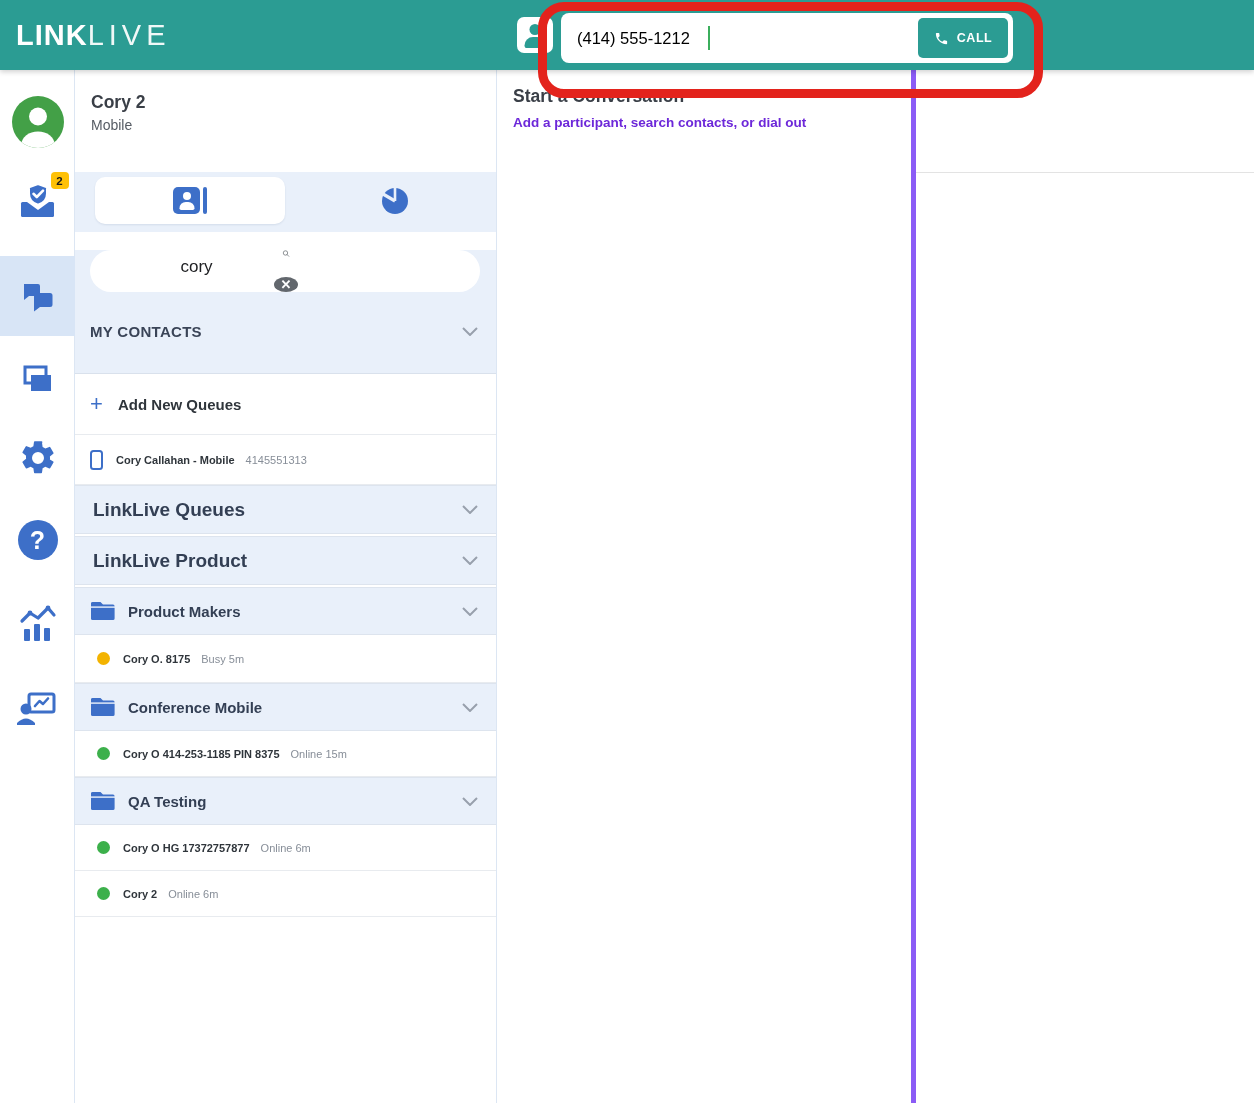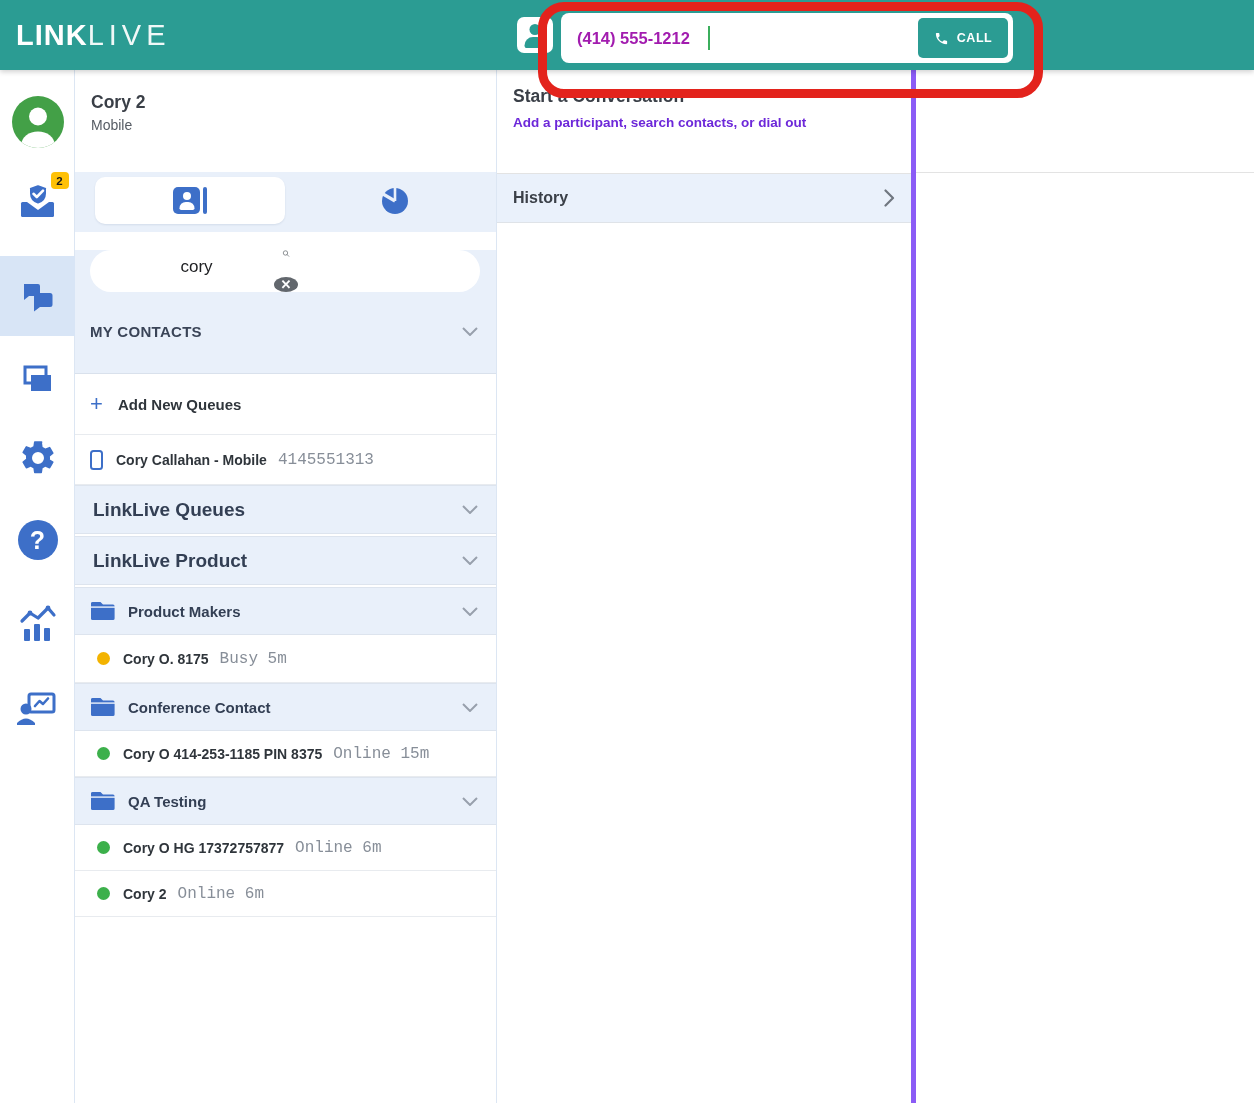--- a/index.html
+++ b/index.html
@@ -11,21 +11,21 @@
   .app-header { position:absolute; left:0; top:0; width:1254px; height:70px; background:#2B9C93; z-index:5;
                 box-shadow:0 2px 5px rgba(0,0,0,.18); }
   .logo { position:absolute; left:16px; top:50%; transform:translateY(-50%); color:#fff; font-size:29px; white-space:nowrap; }
   .logo .b { font-weight:700; letter-spacing:1px;margin-top:20px; }
   .logo .l { font-weight:400; letter-spacing:5px; opacity:.93; }
   .hdr-contact-icon { position:absolute; left:517px; top:17px; width:36px; height:36px; background:#fff; border-radius:7px; }
   .hdr-contact-icon .head { position:absolute; left:50%; top:7px; transform:translateX(-50%); width:11px; height:11px; border-radius:50%; background:#2B9C93; }
   .hdr-contact-icon .bod { position:absolute; left:50%; bottom:5px; transform:translateX(-50%); width:21px; height:11px; border-radius:10px 10px 3px 3px; background:#2B9C93; }
   .dial-group { position:absolute; left:561px; top:13px; width:452px; height:50px; background:#fff; border-radius:8px; }
   .dial-input { position:absolute; left:0; top:0; width:100%; height:100%; border:none; outline:none; background:transparent;
-                border-radius:8px; padding:0 110px 0 16px; font-family:"Liberation Sans",sans-serif; font-size:16.5px; color:#a21caf;font-weight:bold; }
+                border-radius:8px; padding:0 110px 0 16px; font-family:"Liberation Sans",sans-serif; font-size:16.5px; color:#000000; }
   .dial-caret { position:absolute; left:147px; top:13px; width:2px; height:24px; background:#3BAE5C; }
   .call-btn { position:absolute; right:5px; top:5px; width:90px; height:40px; background:#2B9C93; border:none; border-radius:5px;
               color:#fff; font-family:"Liberation Sans",sans-serif; font-weight:700; font-size:12.5px; letter-spacing:.6px;
               display:flex; align-items:center; justify-content:center; gap:8px; cursor:pointer; }
   .annotation-box { position:absolute; left:538px; top:2px; width:505px; height:96px; border:9px solid #E3231C; border-radius:26px;
                     z-index:50; pointer-events:none; }
 
   
   .rail { position:absolute; left:0; top:70px; width:75px; height:1033px; background:#fff; border-right:1px solid #DCE6F3; z-index:4; }
   .rail-item { position:absolute; left:0; width:75px; display:flex; justify-content:center; cursor:pointer; }
@@ -67,22 +67,22 @@
                display:flex; align-items:center; justify-content:center; border:none; cursor:pointer; }
   .myc-row { margin-top:16px; height:46px; display:flex; align-items:center; padding:0 18px 0 15px; cursor:pointer; }
   .myc-label { flex:1; font-size:15px; font-weight:700; color:#3A4457; letter-spacing:.3px; }
 
   .row { display:flex; align-items:center; padding:0 18px; background:#fff; border-bottom:1px solid #E8EBEF; cursor:pointer; }
   .add-row { height:61px; padding-left:15px; }
   .plus { color:#3D6FC8; font-size:22px; font-weight:400; width:28px; }
   .add-label { font-size:15px; font-weight:700; color:#2F353B; }
   .contact-row { height:50px; padding-left:15px; }
   .mobile-ic { width:13px; height:20px; border:2px solid #3D6FC8; border-radius:3.5px; margin-right:13px; }
-  .c-name { font-size:14px; font-weight:700; color:#2F353B; white-space:nowrap;text-align:right; }
-  .c-detail { font-size:16px; color:#878E98; margin-left:11px; white-space:nowrap;font-family:Liberation Mono, monospace; }
+  .c-name { font-size:11px; font-weight:700; color:#2F353B; white-space:nowrap;text-align:right; }
+  .c-detail { font-size:11px; color:#878E98; margin-left:11px; white-space:nowrap; }
   .section-hdr { height:49px; background:#E9F0FA; display:flex; align-items:center; padding:0 18px; border-top:1px solid #DDE4EE;
                  border-bottom:1px solid #DDE4EE; cursor:pointer; }
   .section-label { flex:1; font-size:19px; font-weight:700; color:#333F54; }
   .gap2 { height:2px; background:#fff; }
   .group-hdr { height:48px; background:#E9F0FA; display:flex; align-items:center; padding:0 18px 0 16px; border-top:1px solid #DDE4EE;
                border-bottom:1px solid #DDE4EE; cursor:pointer; }
   .group-label { flex:1; font-size:15px; font-weight:700; color:#333F54; margin-left:12px; }
   .member-row { height:48px; padding-left:22px; }
   .member-46 { height:46px; }
   .dot { width:13px; height:13px; border-radius:50%; margin-right:13px; flex:none; }
@@ -282,21 +282,21 @@
       <span class="dot busy"></span>
       <span class="c-name">Cory O. 8175</span>
       <span class="c-detail">Busy 5m</span>
     </div>
 
     <div class="group-hdr">
       <svg width="25" height="22" viewBox="0 0 25 22">
         <path d="M1.5,2 h8 l2.5,2.6 h10 a1.6,1.6 0 0 1 1.6,1.6 v12.2 a1.6,1.6 0 0 1 -1.6,1.6 h-20.5 a1.6,1.6 0 0 1 -1.6,-1.6 v-14.8 a1.6,1.6 0 0 1 1.6,-1.6 z" fill="#3D6FC8"></path>
         <rect x="0" y="6.4" width="25" height="1.4" fill="#E9F0FA"></rect>
       </svg>
-      <span class="group-label">Conference Contact</span>
+      <span class="group-label">Conference Mobile</span>
       <svg width="16" height="9" viewBox="0 0 16 9">
         <polyline points="1,1 8,8 15,1" fill="none" stroke="#98A0AC" stroke-width="2"></polyline>
       </svg>
     </div>
     <div class="row member-row member-46">
       <span class="dot online"></span>
       <span class="c-name">Cory O 414-253-1185 PIN 8375</span>
       <span class="c-detail">Online 15m</span>
     </div>
 
@@ -320,23 +320,17 @@
       <span class="c-name">Cory 2</span>
       <span class="c-detail">Online 6m</span>
     </div>
   </div>
 
   <div class="convo">
     <div class="convo-head">
       <div class="convo-title">Start a Conversation</div>
       <div class="convo-sub">Add a participant, search contacts, or dial out</div>
     </div>
-    <div class="history-row">
-      <span class="history-label">History</span>
-      <svg width="11" height="18" viewBox="0 0 11 18">
-        <polyline points="1.5,1.5 9,9 1.5,16.5" fill="none" stroke="#707780" stroke-width="2.2" stroke-linecap="round" stroke-linejoin="round"></polyline>
-      </svg>
-    </div>
   </div>
 
   <div class="right-line"></div>
 
 </div>
 
 </body></html>

